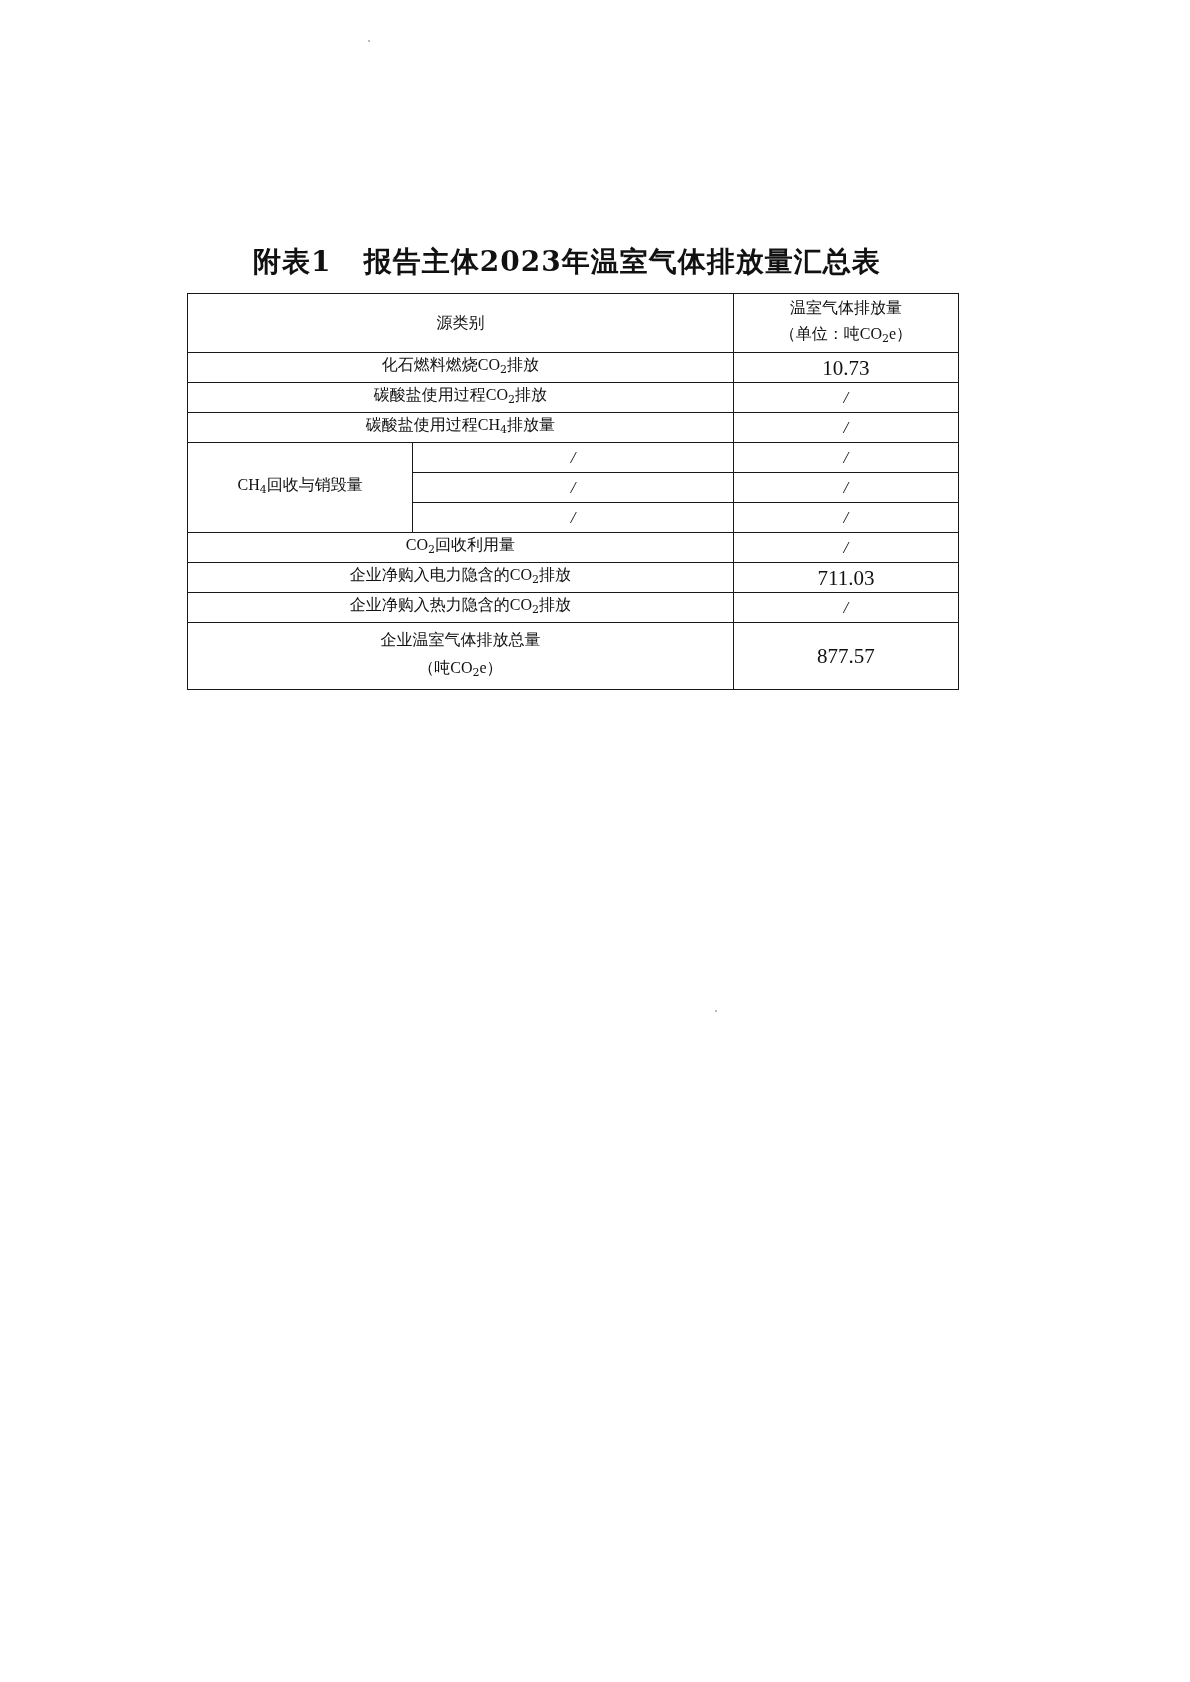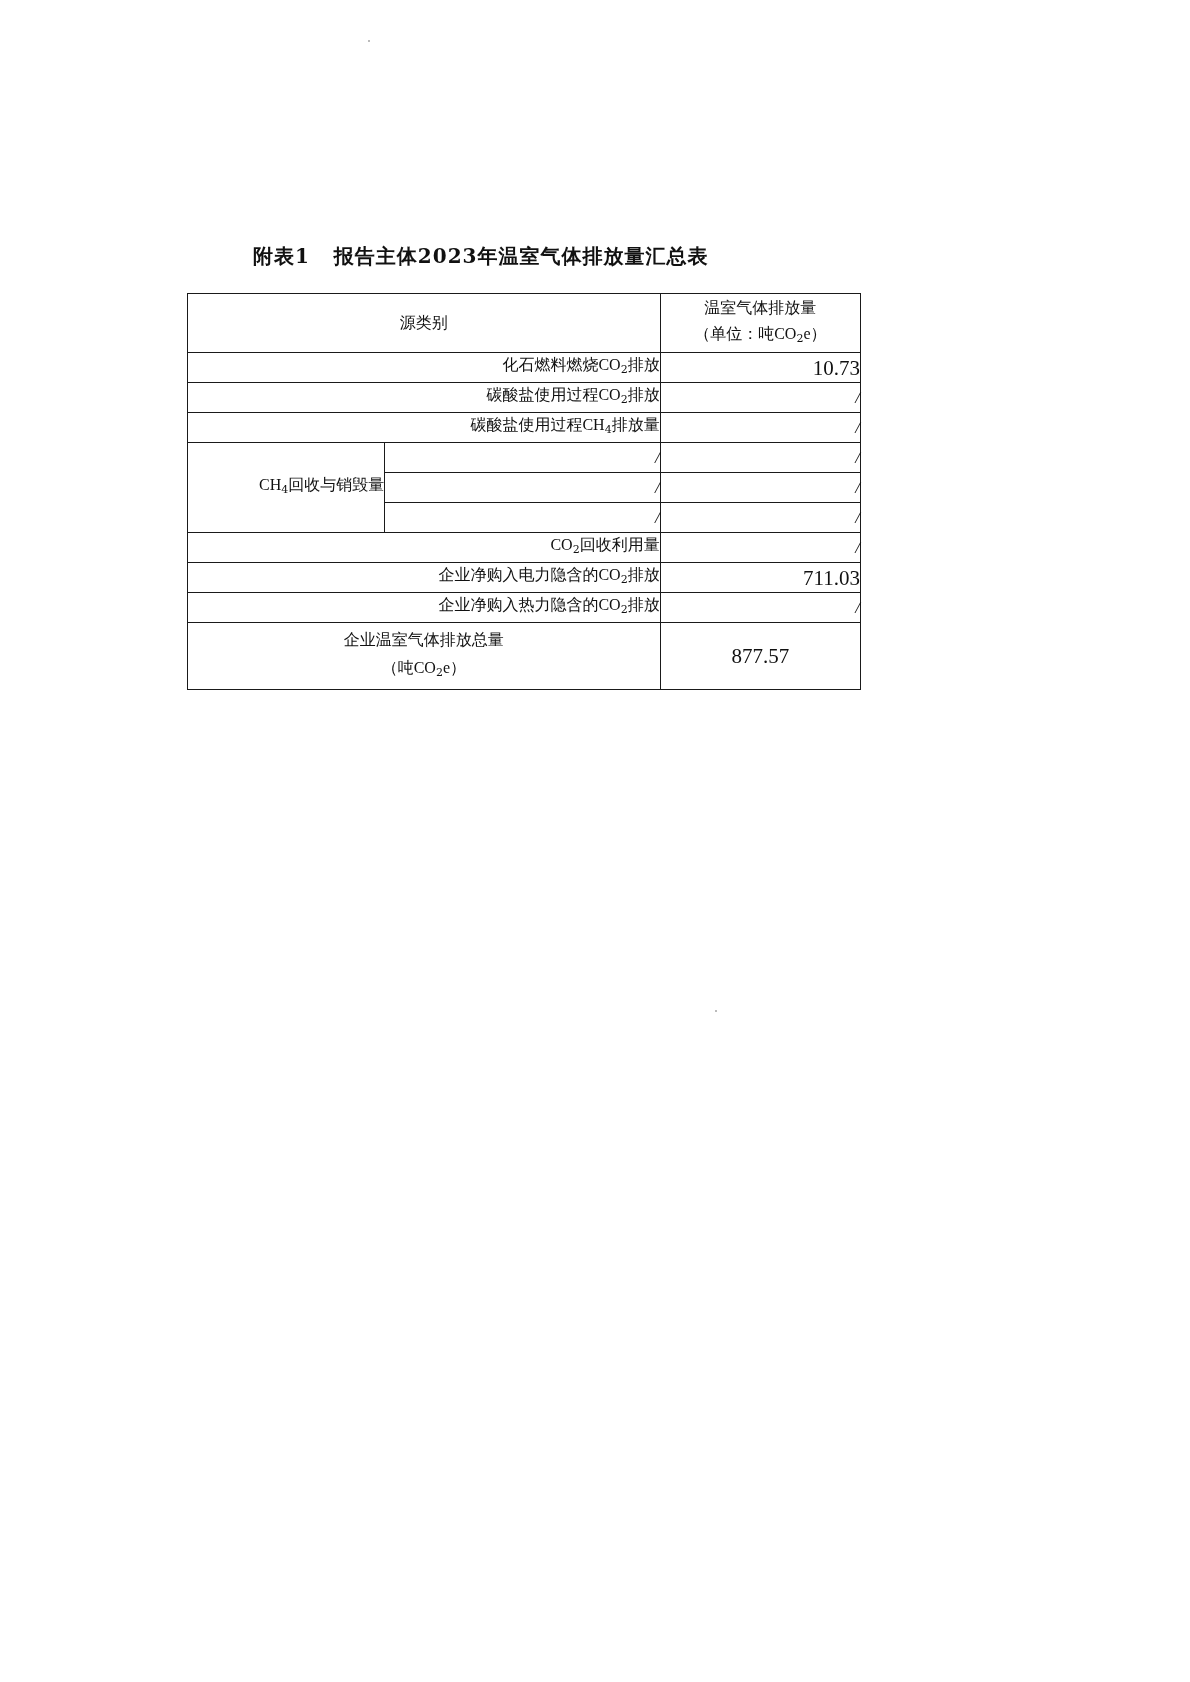--- a/index.html
+++ b/index.html
@@ -1,37 +1,37 @@
 <!DOCTYPE html>
 <html><head>
 <meta charset="utf-8">
 <style>
   html, body { margin: 0; padding: 0; background: #ffffff; }
   body { width: 1190px; height: 1682px; position: relative; overflow: hidden;
          font-family: "DejaVu Serif", "Liberation Serif", serif; color: #111; }
   .page-title {
     position: absolute; left: 253px; top: 243px;
-    font-size: 20px; font-weight: bold; letter-spacing: 1px;
+    font-size: 28px; font-weight: bold; letter-spacing: 1px;
     font-family: "DejaVu Serif", "Liberation Serif", serif; white-space: pre;
   }
   table.summary {
     position: absolute; left: 187px; top: 293px;
-    width: 674px; border-collapse: collapse;
+    width: 772px; border-collapse: collapse;
     font-size: 16px;
   }
   table.summary td {
     border: 1.3px solid #1a1a1a; text-align: center; vertical-align: middle;
     padding: 0; line-height: 22px;
   }
   .c-src { width: 585px; }
   .c-left { width: 240px; }
   .c-mid { width: 345px; }
   .c-val { width: 238px; font-family: "Liberation Serif", "DejaVu Serif", serif; font-size: 21px; }
   tr.r-head td { height: 58px; }
-  tr.r-std td { height: 29px; text-align: right; }
+  tr.r-std td { height: 29px; }
   tr.r-total td { height: 66px; }
   .sub { font-size: 11px; vertical-align: -3px; }
   .latin { font-family: "Liberation Serif", serif; font-size: 16px; }
   .slash { font-family: "Liberation Serif", serif; font-style: italic; font-size: 17px; }
   .speck { position: absolute; width: 2px; height: 2px; background: #bbb; }
 </style>
 </head>
 <body>
 
 <div class="page-title">附表1   报告主体2023年温室气体排放量汇总表</div>

